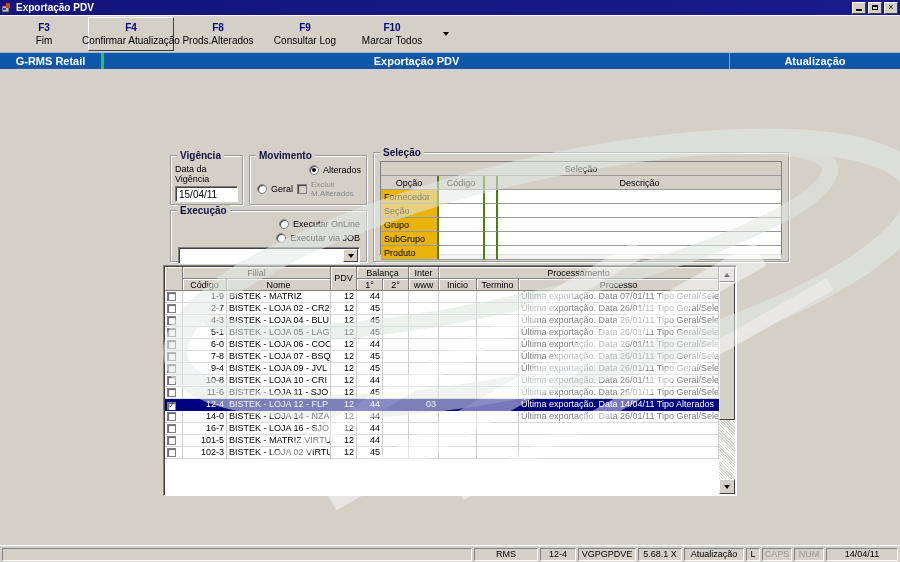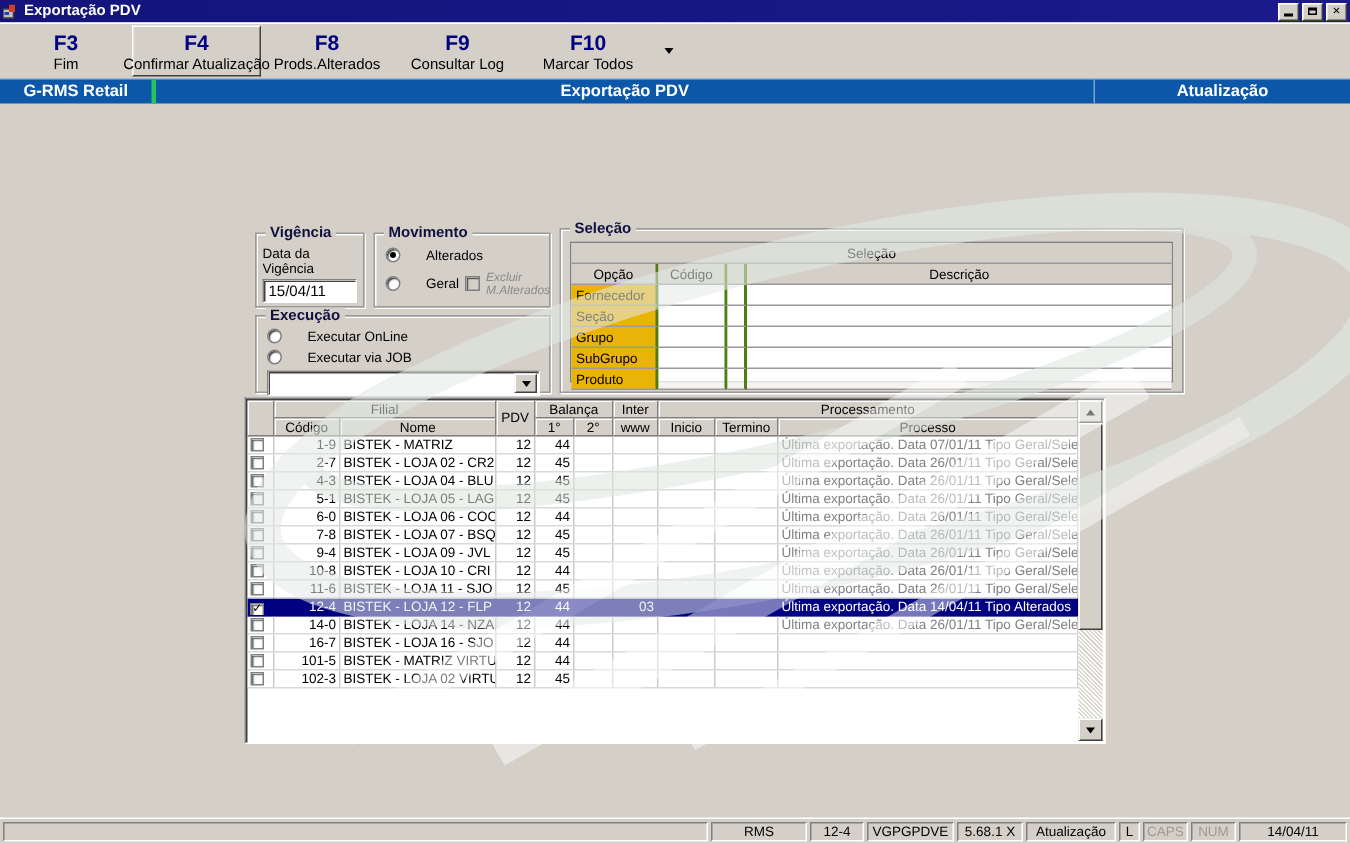--- a/index.html
+++ b/index.html
@@ -17,21 +17,21 @@
     color:#000; font-size:9px; line-height:9px; }
   .winbtn .minbar { width:6px; height:2px; background:#000; margin-top:5px; }
   .winbtn .restbox { width:6px; height:5px; border:1px solid #000; border-top-width:2px; }
 
   
   .toolbar { position:absolute; left:0; top:15px; width:900px; height:37px; background:#d4d0c8;
     border-top:1px solid #fff; display:flex; align-items:center; }
   .tb-btn { width:86px; height:34px; margin-left:1px; display:flex; flex-direction:column;
     align-items:center; justify-content:center; gap:2px; border:1px solid transparent; }
   .tb-btn.hl { border-color:#fff #404040 #404040 #fff; background:#d4d0c8; box-shadow:1px 1px 0 #808080 inset; box-shadow:none; }
-  .tb-btn .fk { color:#000080; font-weight:bold; font-size:14px; }
+  .tb-btn .fk { color:#000080; font-weight:bold; font-size:10px; }
   .tb-btn .lb { color:#000; font-size:10px; white-space:nowrap; }
   .tb-overflow { width:14px; height:14px; margin-left:4px; display:flex; align-items:center; justify-content:center; color:#000; font-size:8px; }
 
   
   .bluebar { position:absolute; left:0; top:52px; width:900px; height:17px; background:#0d57a8;
     display:flex; color:#fff; font-weight:bold; font-size:11px; border-top:1px solid #9db7d6; }
   .bluebar .sec { display:flex; align-items:center; justify-content:center; }
   .bluebar .sec.left { width:104px; border-right:3px solid #22c55e; }
   .bluebar .sec.center { flex:1; border-right:1px solid #7fa3cc; }
   .bluebar .sec.right { width:170px; }
@@ -40,21 +40,21 @@
   .wm { position:absolute; left:0; top:69px; width:900px; height:476px; pointer-events:none; z-index:40; opacity:.55; }
 
   
   .gbox { position:absolute; border:1px solid #9a9a9a; box-shadow:1px 1px 0 #ffffff, inset 1px 1px 0 #ffffff; }
   .gbox > .legend { position:absolute; top:-6px; left:6px; background:#d4d0c8; padding:0 3px; font-weight:bold; color:#101040; font-size:10px; }
 
   .field-label { font-size:9px; color:#000; }
   .textbox { background:#fff; border:1px solid; border-color:#808080 #fff #fff #808080;
     box-shadow:inset 1px 1px 0 #404040; height:16px; line-height:14px; padding:1px 3px; font-size:10px; }
 
-  .radio { display:flex; align-items:center; gap:17px; font-size:9px; }
+  .radio { display:flex; align-items:center; gap:4px; font-size:9px;justify-content:flex-end; }
   .radio .dot { width:10px; height:10px; border-radius:50%; background:#fff; border:1px solid #808080;
     box-shadow:inset 1px 1px 1px #404040; position:relative; flex:none; }
   .radio .dot.on::after { content:""; position:absolute; left:2px; top:2px; width:4px; height:4px; border-radius:50%; background:#000; }
   .chk { width:10px; height:10px; background:#fff; border:1px solid #808080; box-shadow:inset 1px 1px 1px #404040;
     display:inline-flex; align-items:center; justify-content:center; font-size:9px; color:#000; flex:none; }
   .chk.dis { background:#d4d0c8; }
   .dis-label { color:#8a8a8a; }
 
   
   .combo { position:relative; background:#fff; border:1px solid; border-color:#808080 #fff #fff #808080;
@@ -191,21 +191,21 @@
     <div class="radio">
       <span class="dot on"></span>
       <span>Alterados</span>
     </div>
     <div style="display:flex; align-items:center; gap:4px;">
       <div class="radio">
         <span class="dot"></span>
         <span>Geral</span>
       </div>
       <span class="chk dis"></span>
-      <span class="dis-label" style="font-size:8px;font-style:italic;">Excluir M.Alterados</span>
+      <span class="dis-label" style="font-size:8px;">Excluir M.Alterados</span>
     </div>
   </div>
 </div>
 
 <div class="gbox" style="left:170px; top:210px; width:197px; height:52px;">
   <span class="legend">Execução</span>
   <div style="padding:8px 6px 0 7px; display:flex; flex-direction:column; gap:4px;">
     <div class="radio">
       <span class="dot"></span>
       <span>Executar OnLine</span>

